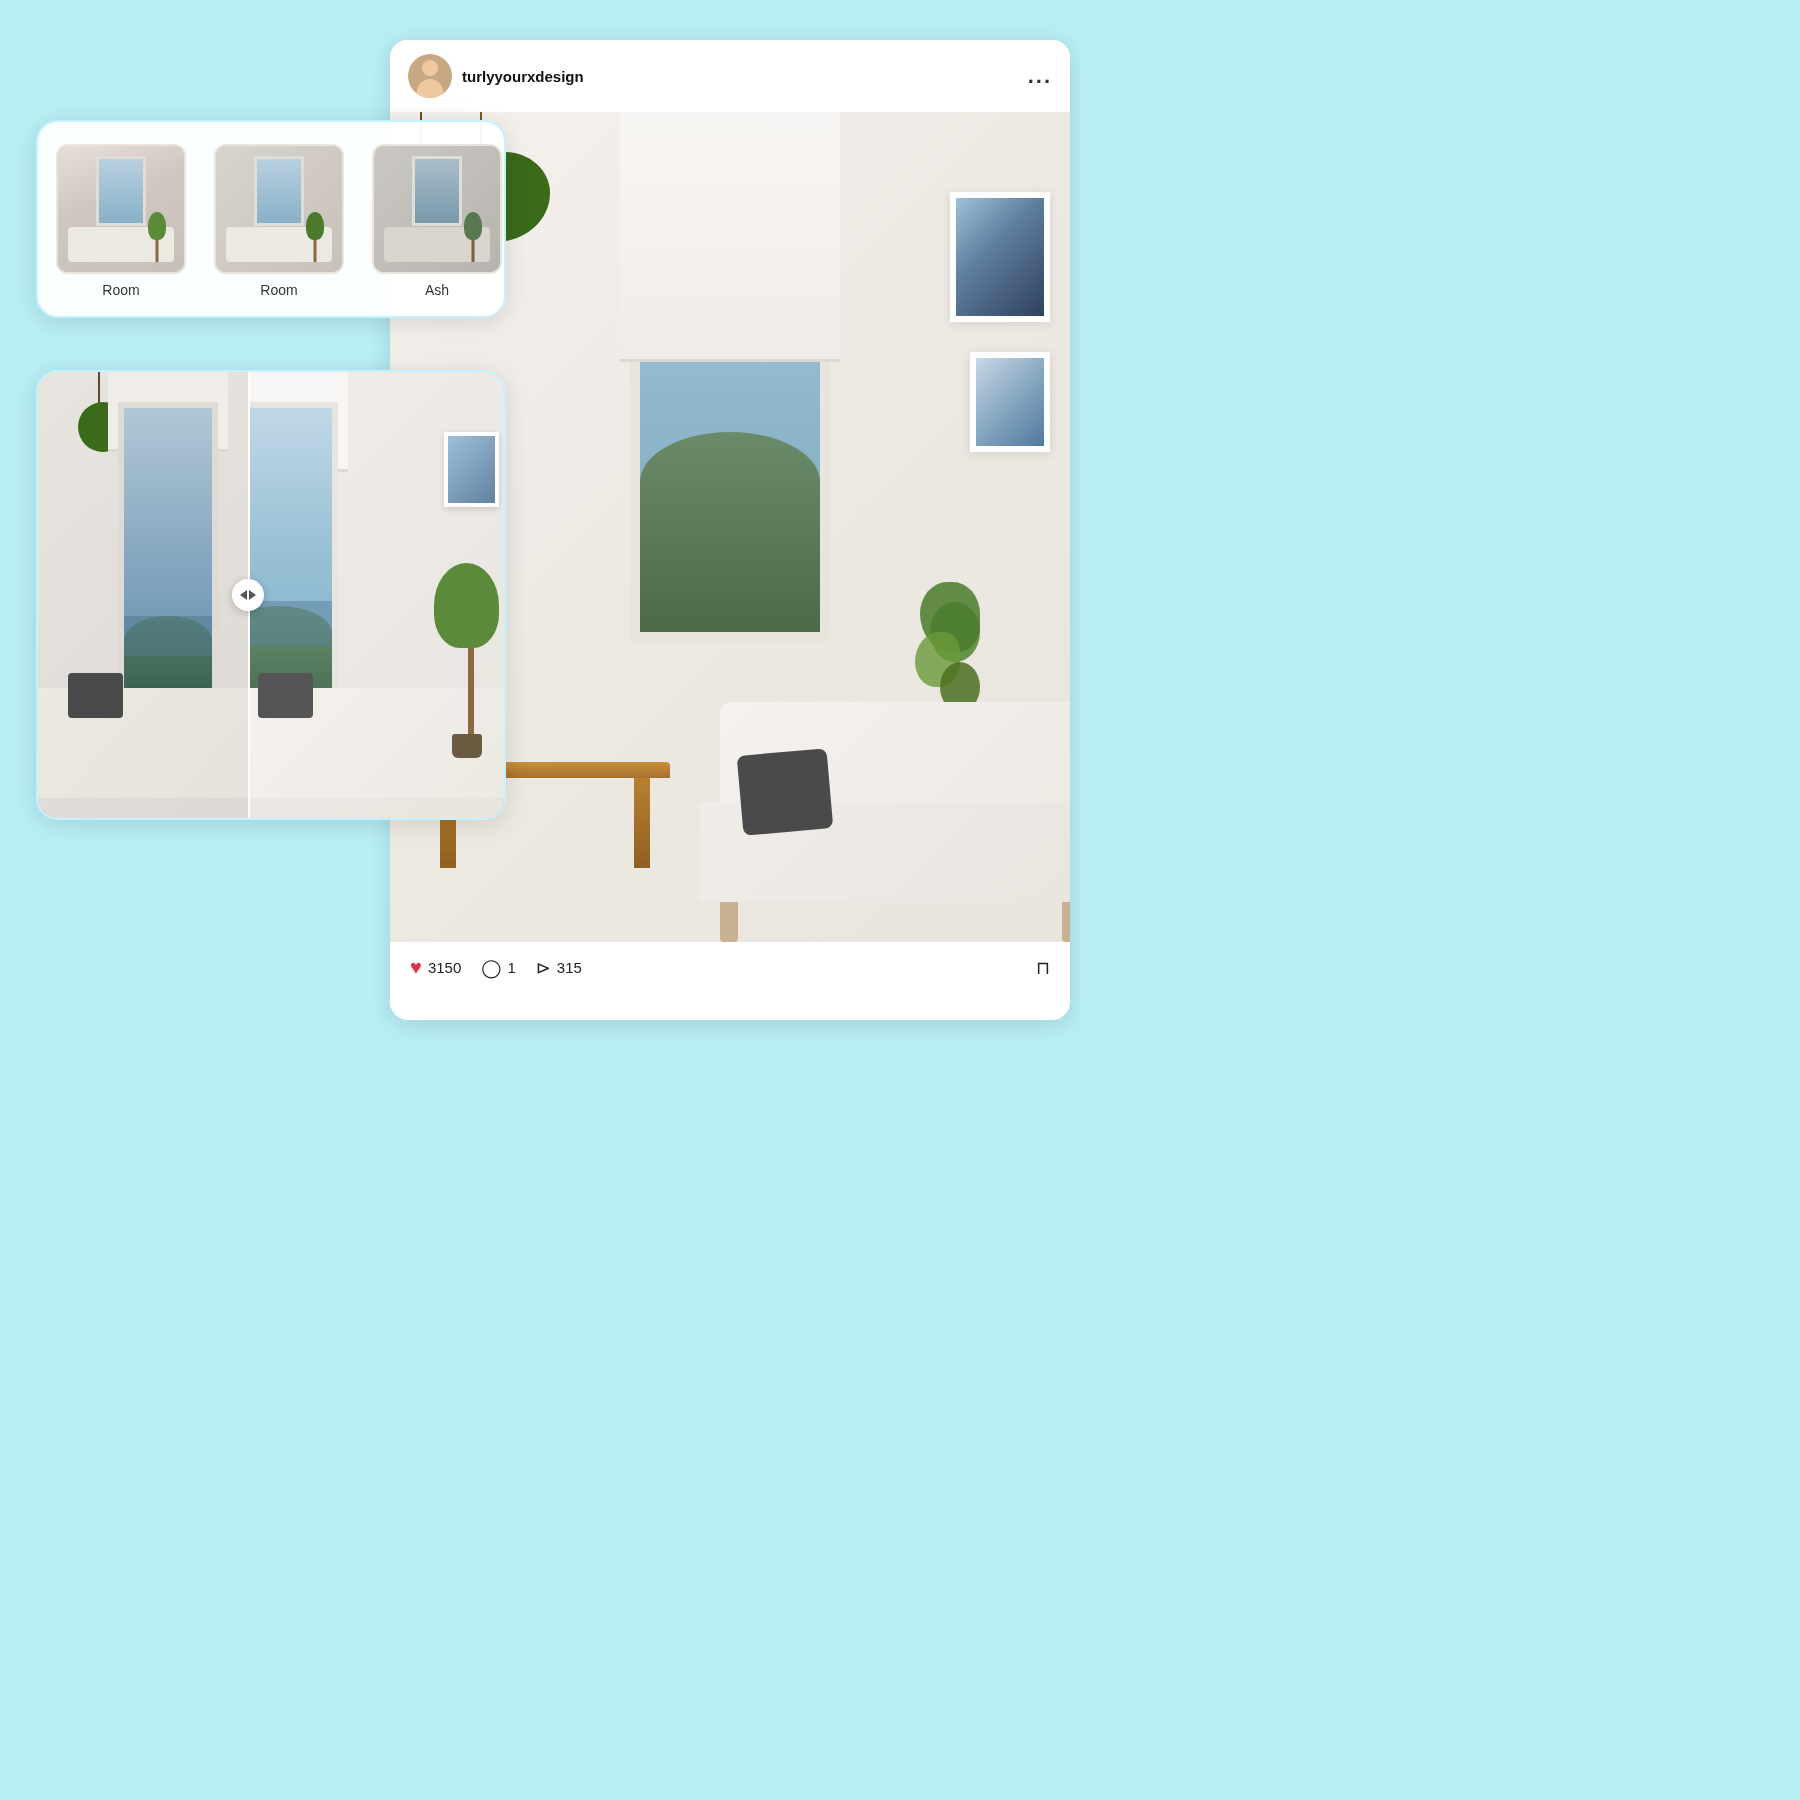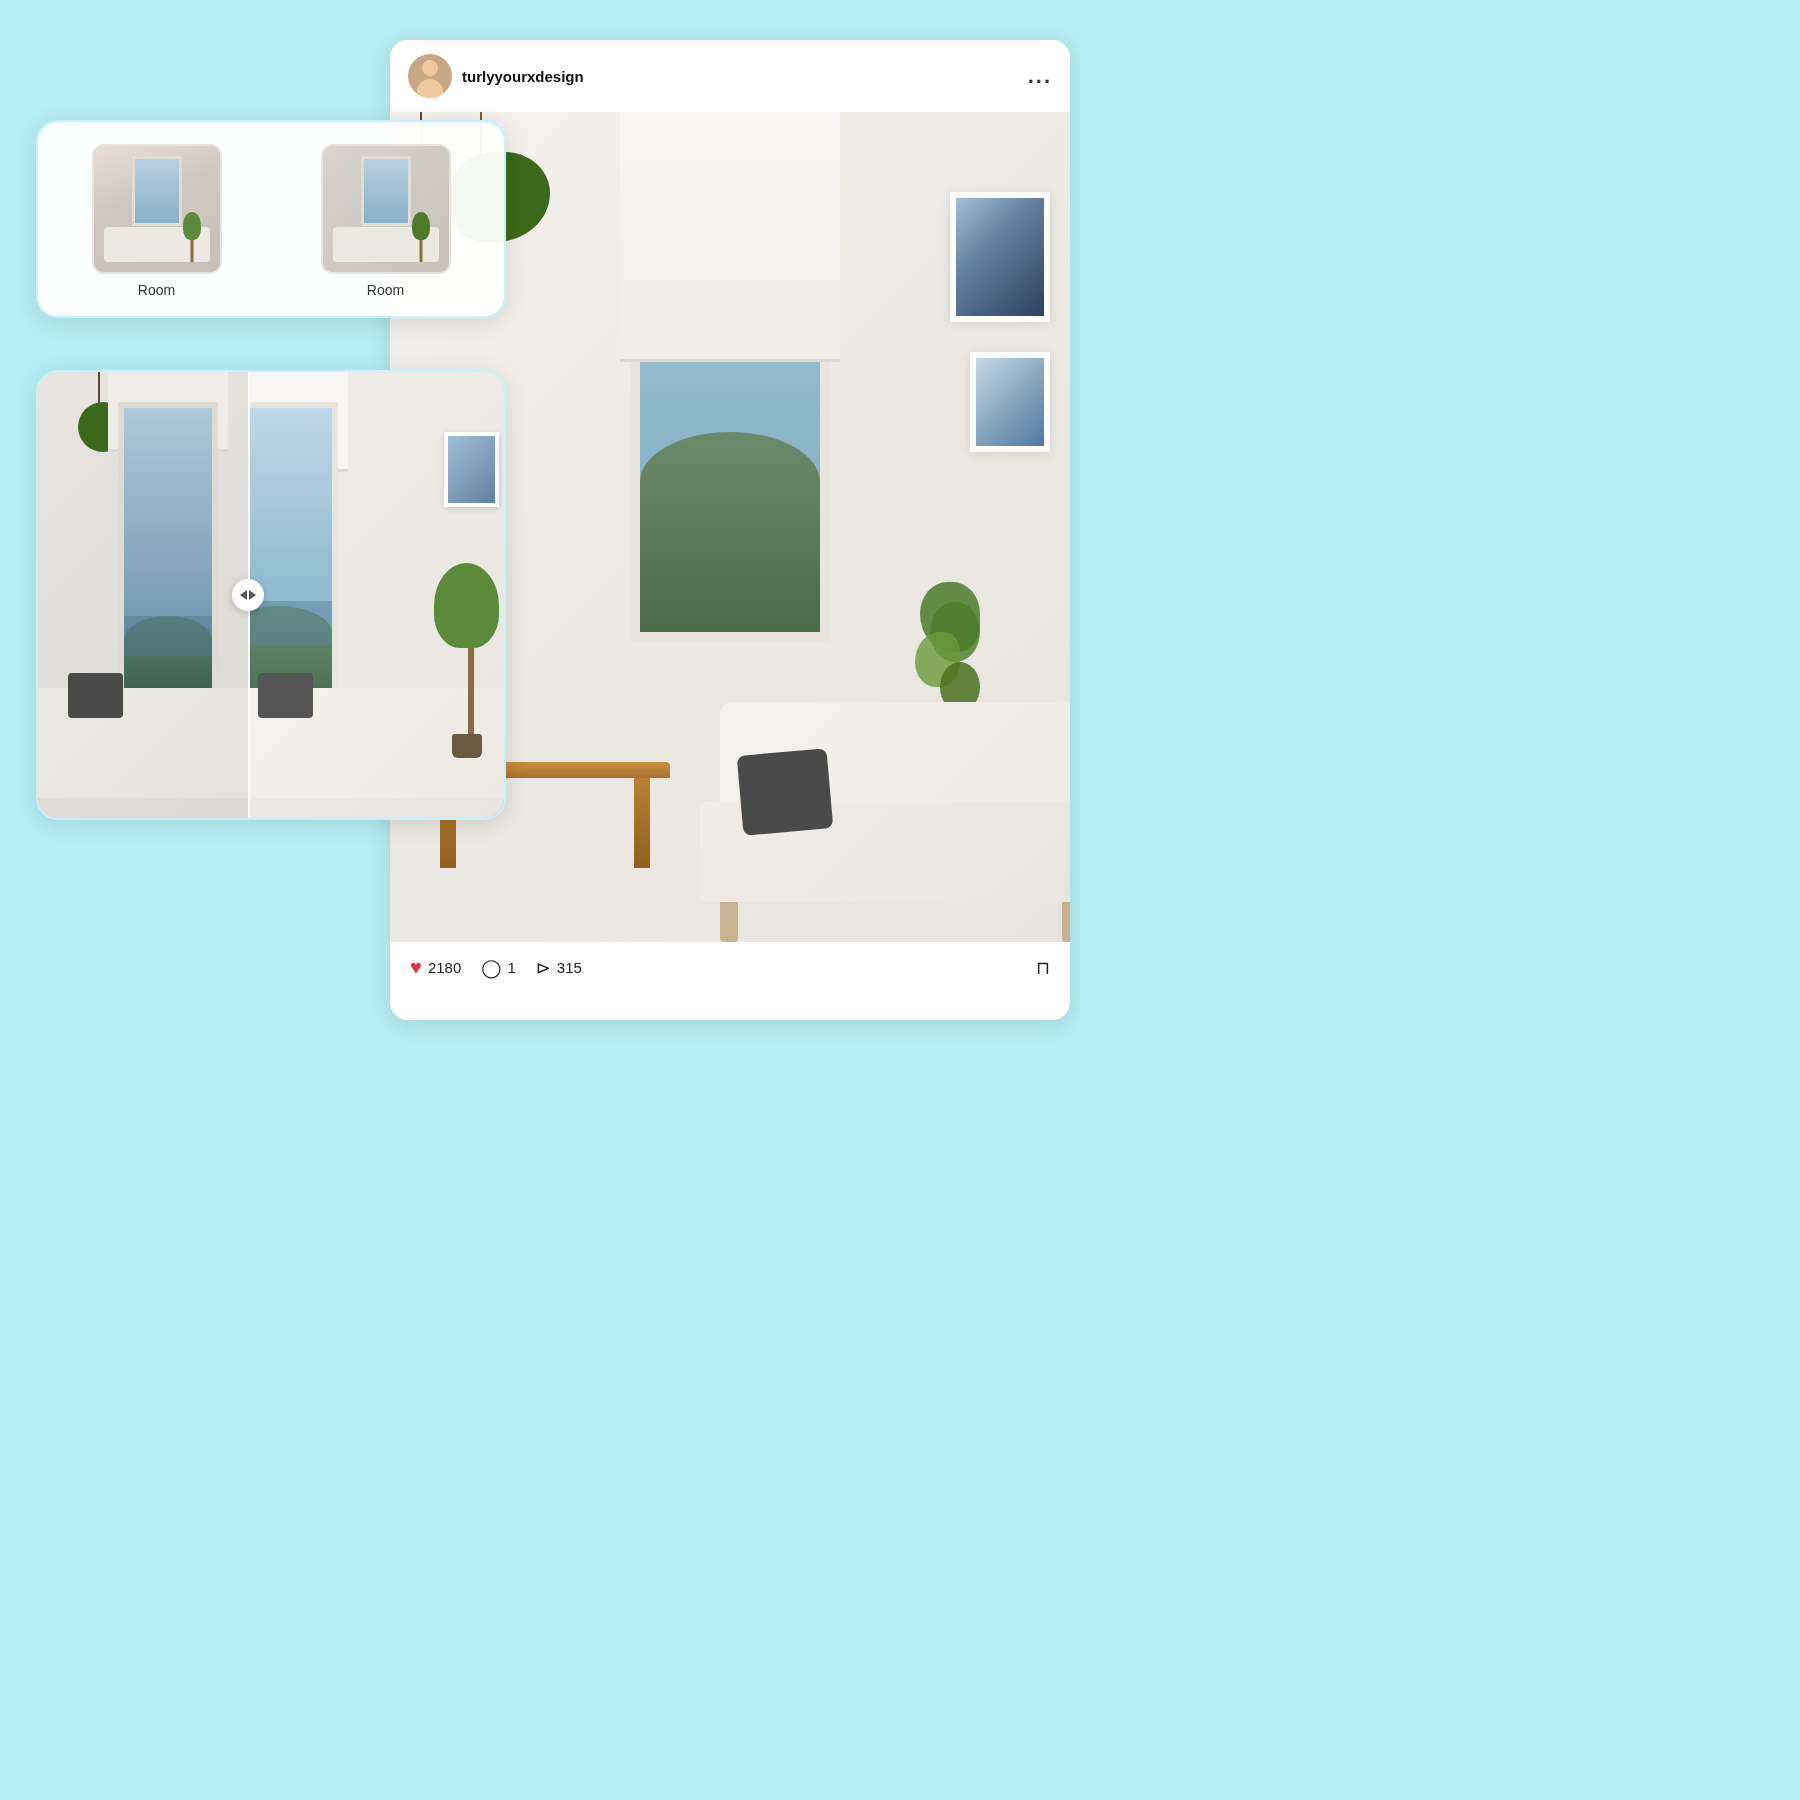--- a/index.html
+++ b/index.html
@@ -862,21 +862,21 @@
         <div class="sofa-legs">
           <div class="sofa-leg"></div>
           <div class="sofa-leg"></div>
         </div>
       </div>
     </div>
 
     <div class="ig-footer">
       <div class="ig-stat">
         <span class="heart-icon">♥</span>
-        <span>2180</span>
+        <span>3150</span>
       </div>
       <div class="ig-stat">
         <span class="comment-icon">◯</span>
         <span>1</span>
       </div>
       <div class="ig-stat">
         <span class="share-icon">⊳</span>
         <span>315</span>
       </div>
       <div class="ig-save">
@@ -907,20 +907,32 @@
           <div class="thumb-window"></div>
           <div class="thumb-sofa"></div>
           <div class="thumb-plant">
             <div class="thumb-trunk"></div>
             <div class="thumb-foliage" style="background:#4a7a2a;"></div>
           </div>
         </div>
         <span class="thumb-label">Room</span>
       </div>
 
+      <div class="filter-thumb">
+        <div class="thumb-img">
+          <div class="thumb-room-scene" style="background: linear-gradient(135deg, #ccc8c2 0%, #b8b4ae 100%); filter: saturate(0.7);"></div>
+          <div class="thumb-window" style="background: linear-gradient(180deg, #a8bec8 0%, #7898ac 100%);"></div>
+          <div class="thumb-sofa" style="background: #d8d4ce;"></div>
+          <div class="thumb-plant">
+            <div class="thumb-trunk" style="background:#7a6040;"></div>
+            <div class="thumb-foliage" style="background:#5a7850;"></div>
+          </div>
+        </div>
+        <span class="thumb-label">Ash</span>
+      </div>
 
     </div>
   </div>
 
   <div class="slider-card">
     <div class="slider-inner">
 
       <div class="before-panel">
         <div class="bp-wall"></div>
         <div class="bp-hanging">

